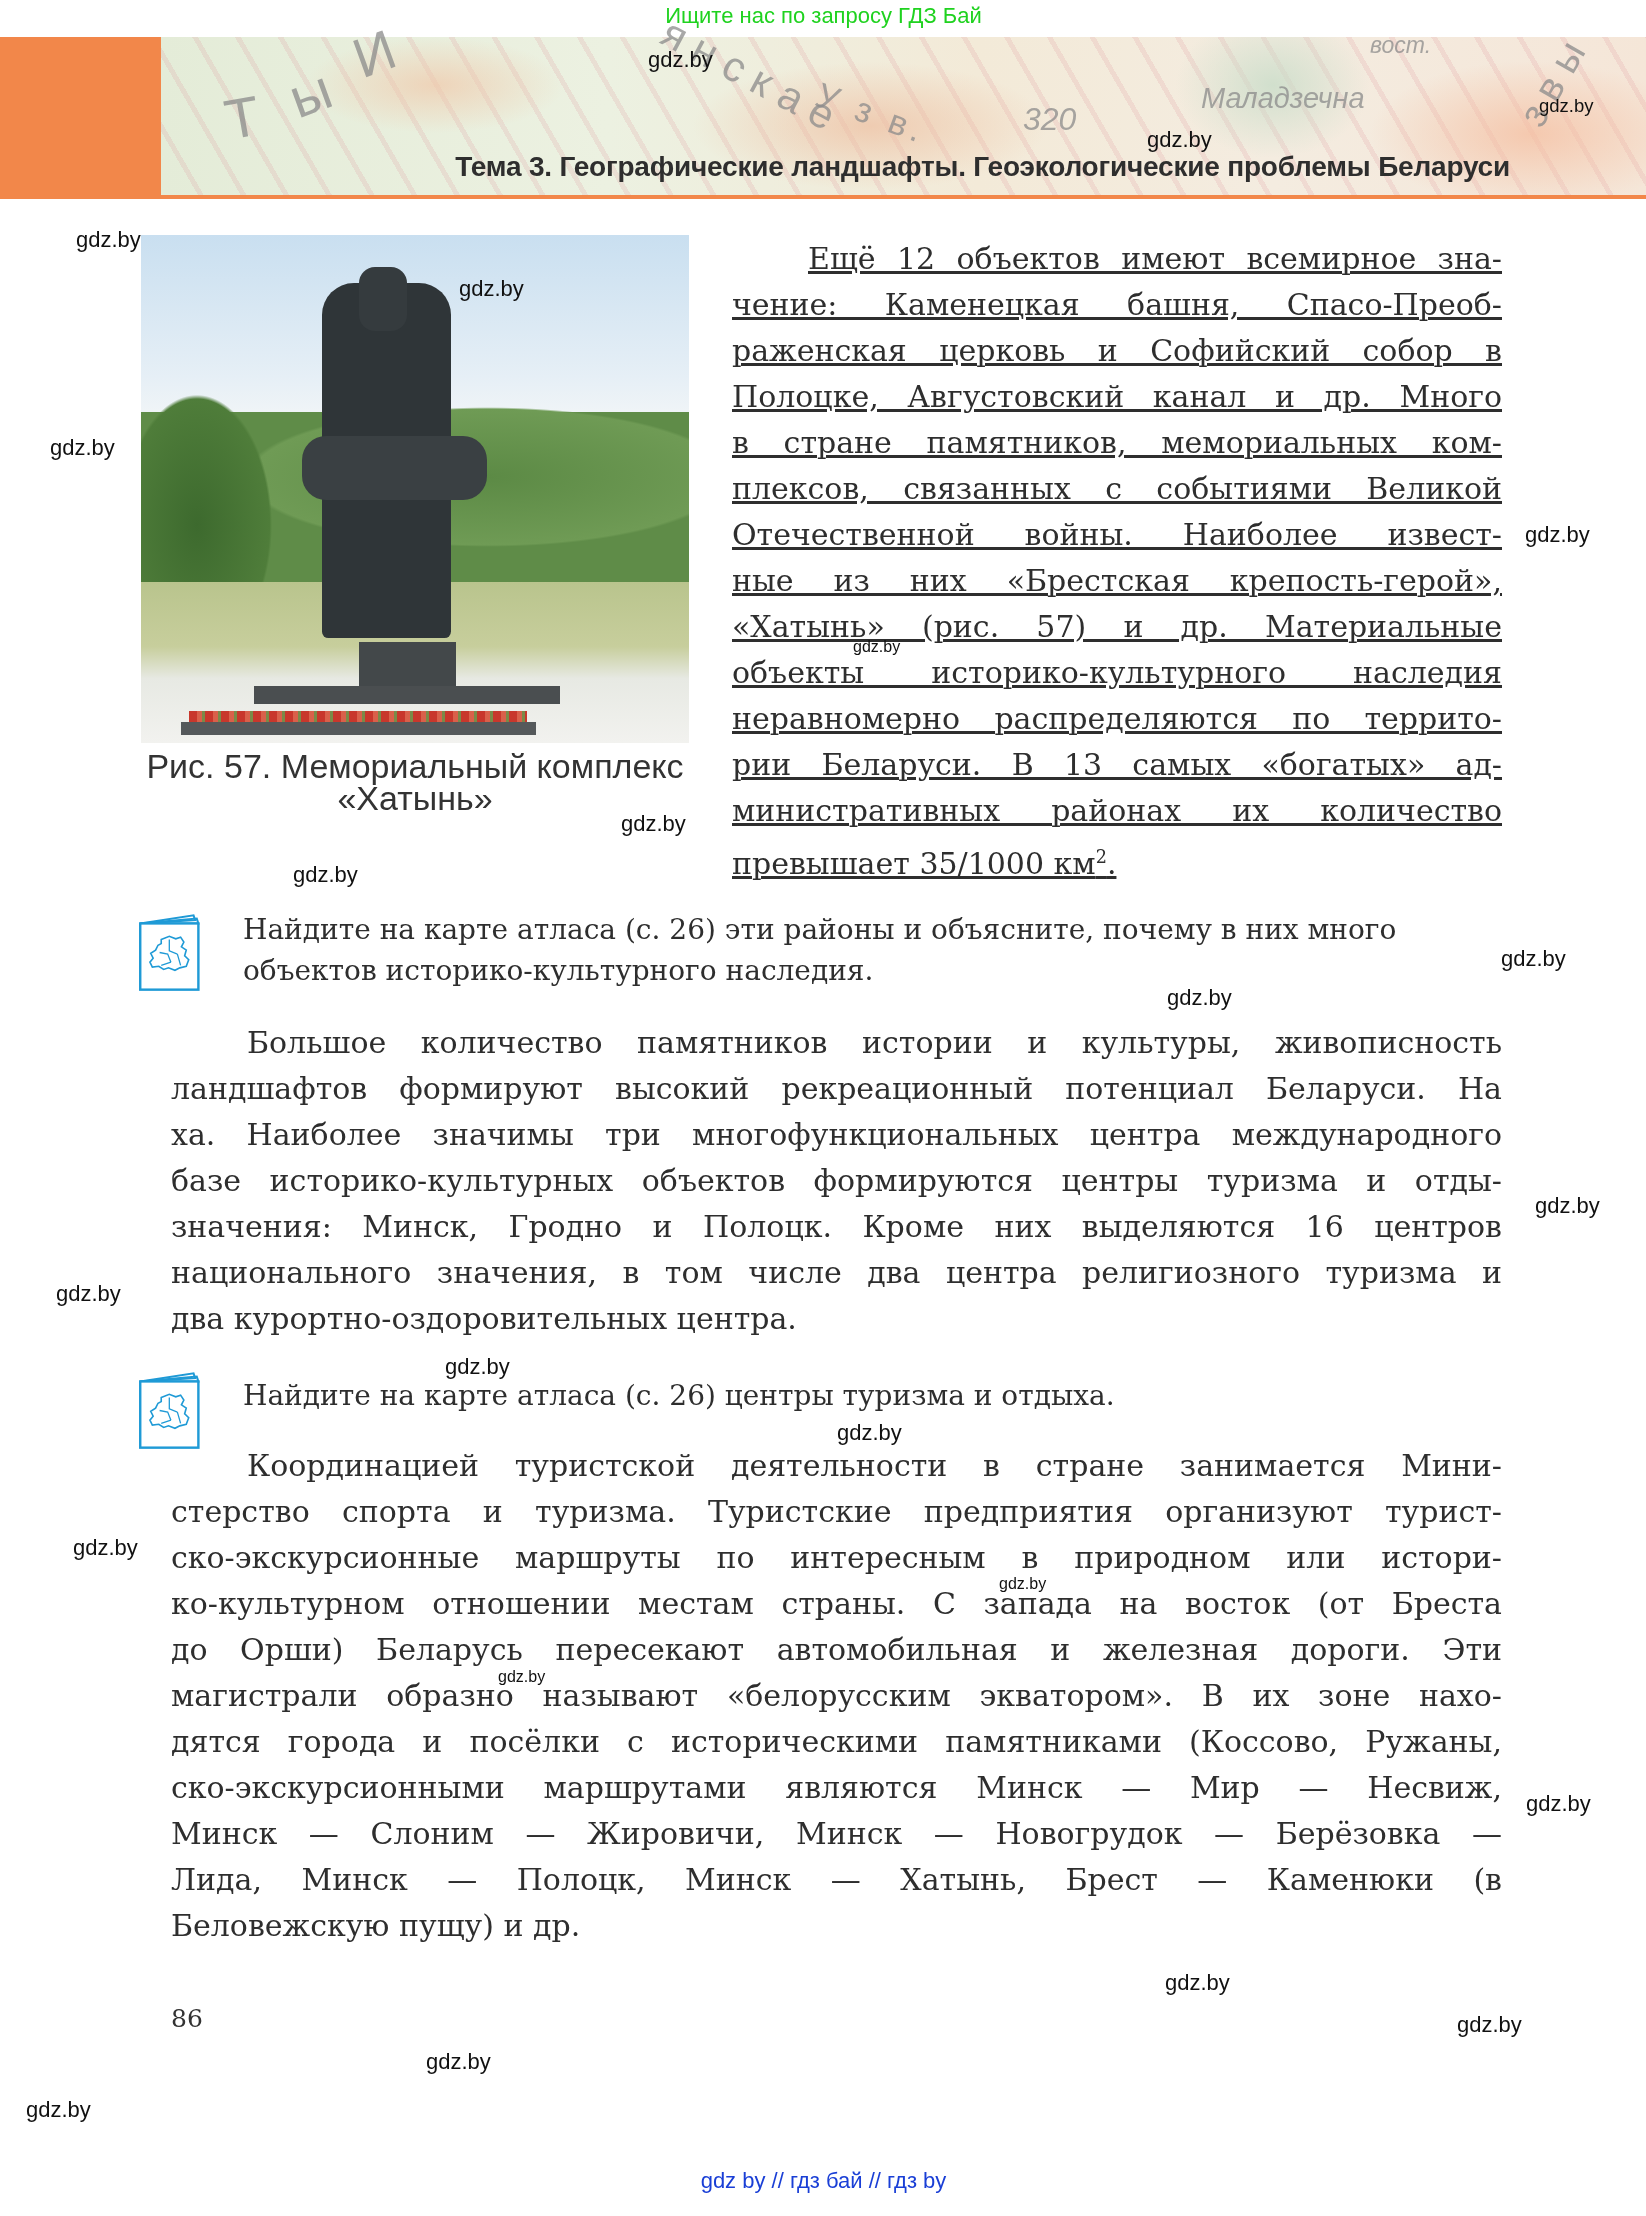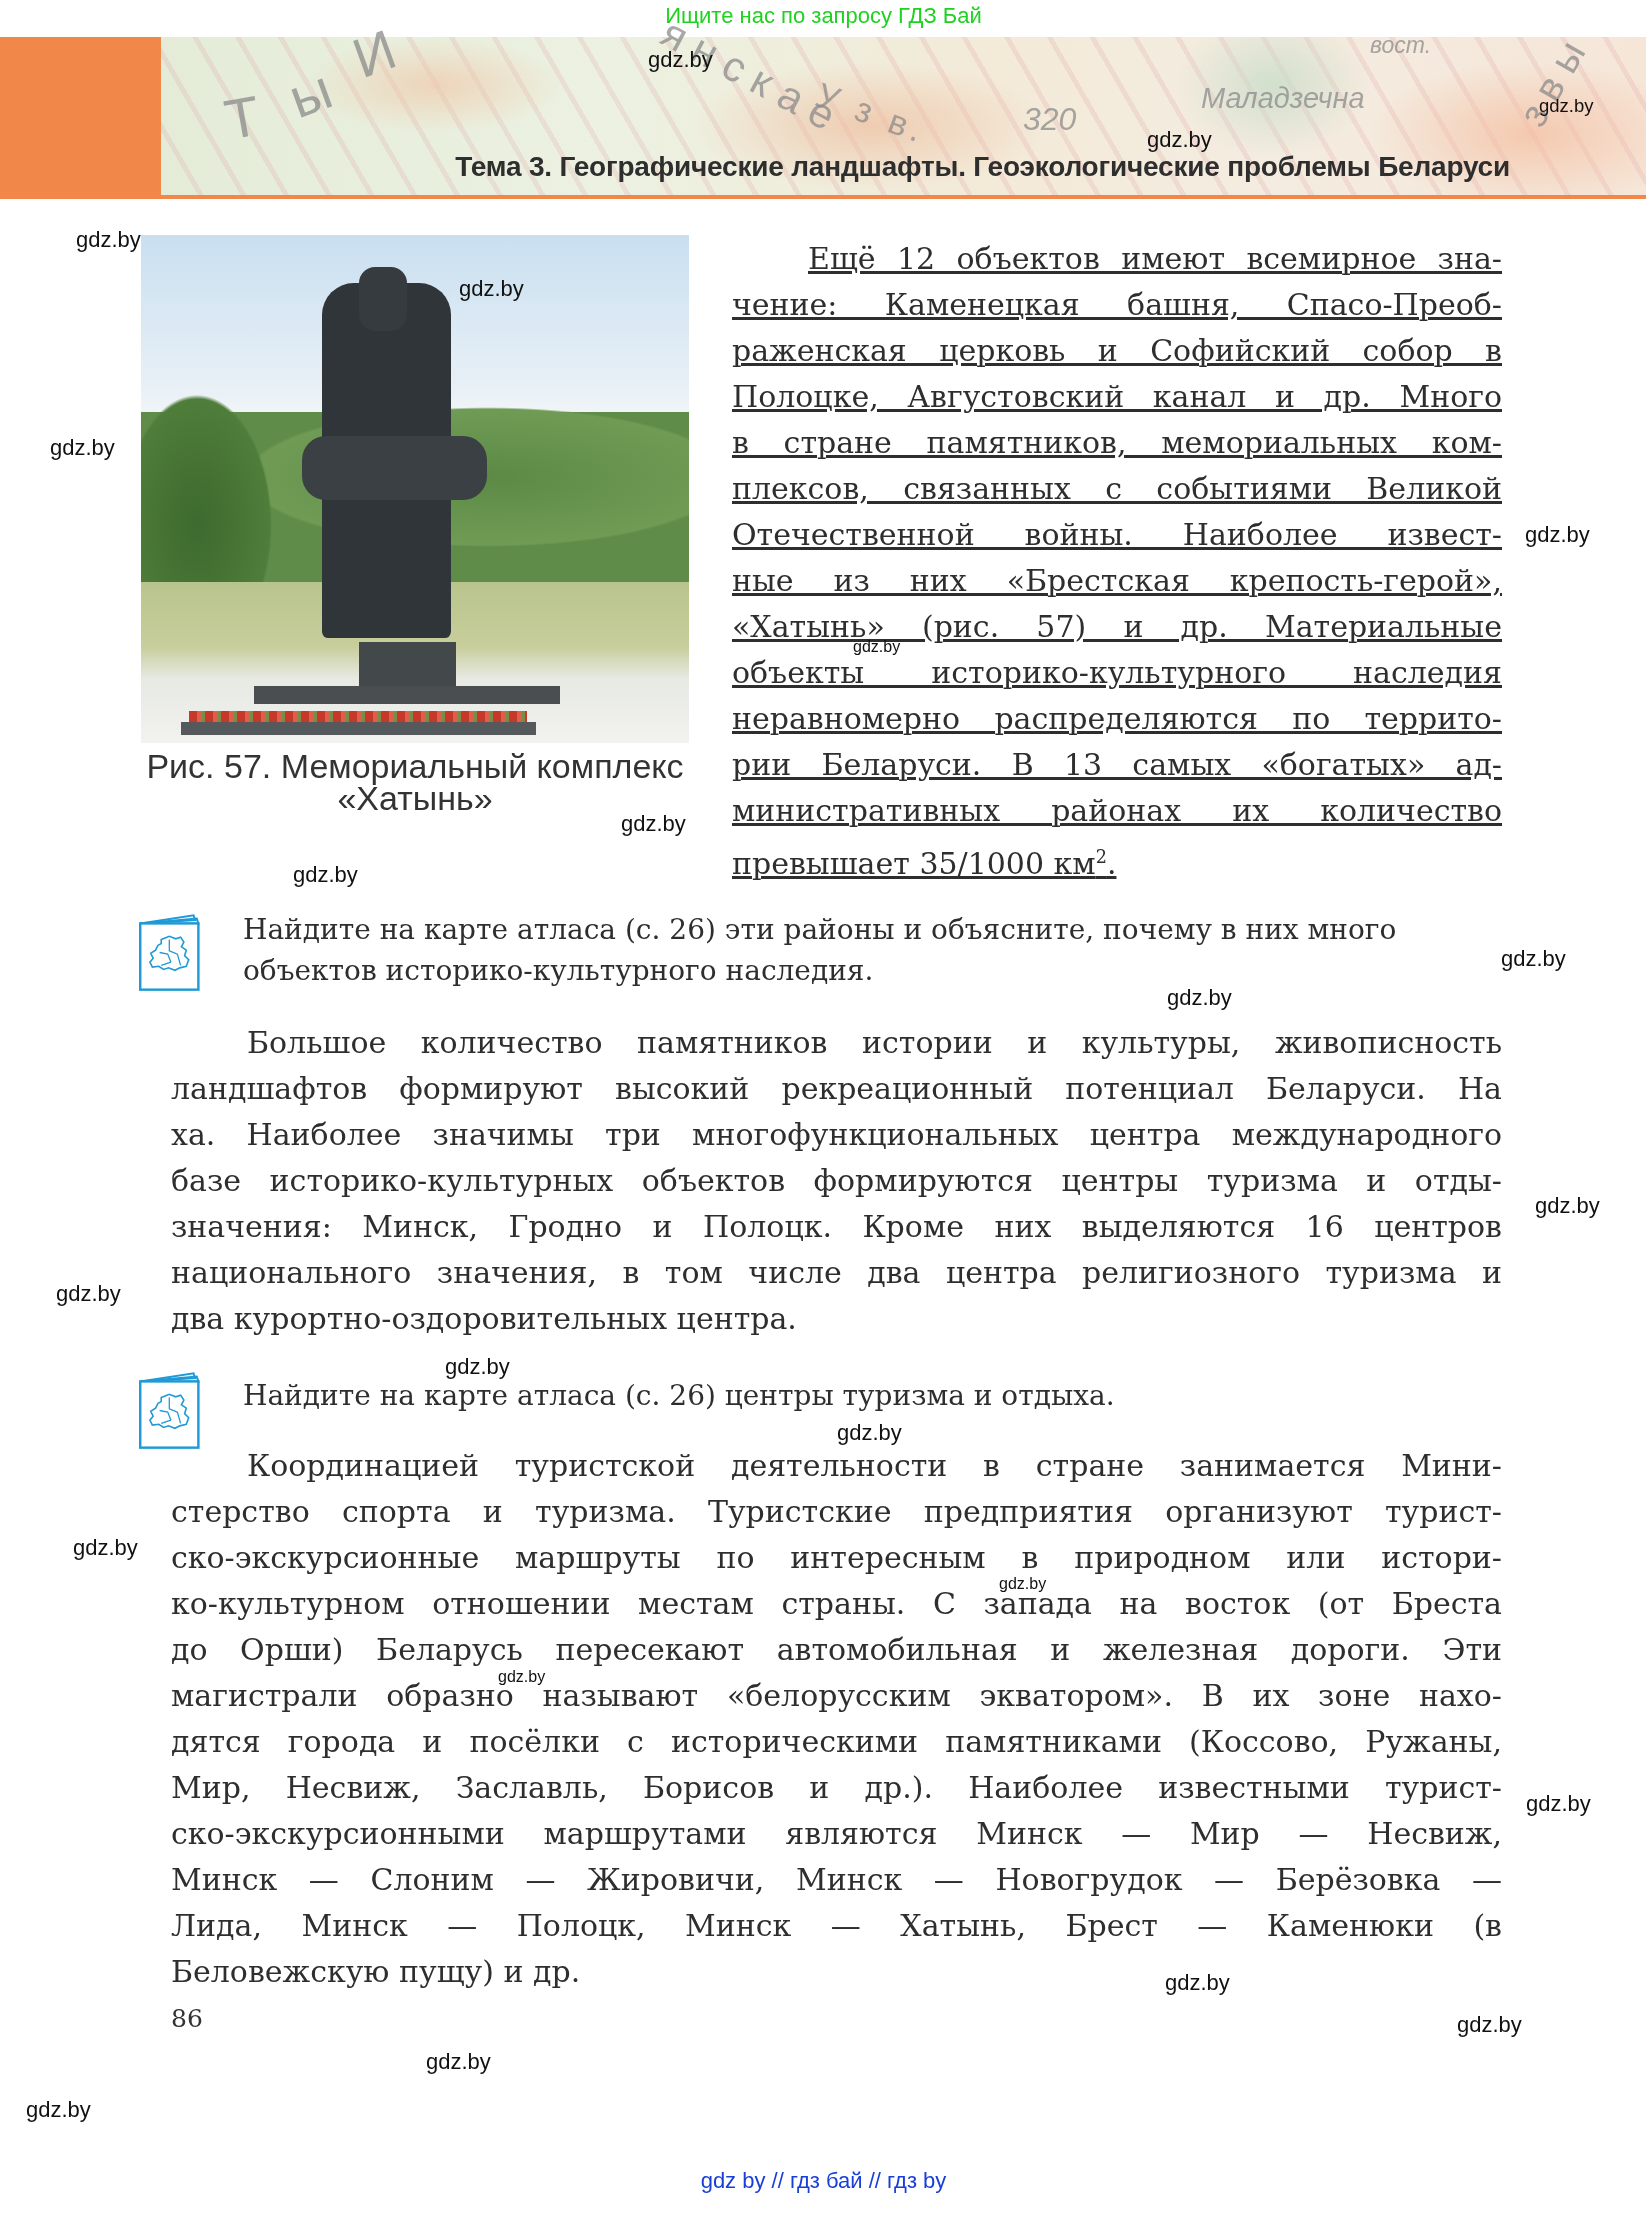--- a/index.html
+++ b/index.html
@@ -132,21 +132,20 @@
 </div>
 
 <div class="para" style="left:171px;top:1443px;width:1331px;">
   <span class="line" style="padding-left:76px;display:block;">Координацией туристской деятельности в стране занимается Мини-</span>
   <span class="line">стерство спорта и туризма. Туристские предприятия организуют турист-</span>
   <span class="line">ско-экскурсионные маршруты по интересным в природном или истори-</span>
   <span class="line">ко-культурном отношении местам страны. С запада на восток (от Бреста</span>
   <span class="line">до Орши) Беларусь пересекают автомобильная и железная дороги. Эти</span>
   <span class="line">магистрали образно называют «белорусским экватором». В их зоне нахо-</span>
   <span class="line">дятся города и посёлки с историческими памятниками (Коссово, Ружаны,</span>
-  <span class="line">Мир, Несвиж, Заславль, Борисов и др.). Наиболее известными турист-</span>
   <span class="line">ско-экскурсионными маршрутами являются Минск — Мир — Несвиж,</span>
   <span class="line">Минск — Слоним — Жировичи, Минск — Новогрудок — Берёзовка —</span>
   <span class="line">Лида, Минск — Полоцк, Минск — Хатынь, Брест — Каменюки (в</span>
   <span class="last">Беловежскую пущу) и др.</span>
 </div>
 
 <div class="page-num">86</div>
 
 <span class="wm" style="left:648px;top:47px;">gdz.by</span>
 <span class="wm" style="left:1147px;top:127px;">gdz.by</span>

